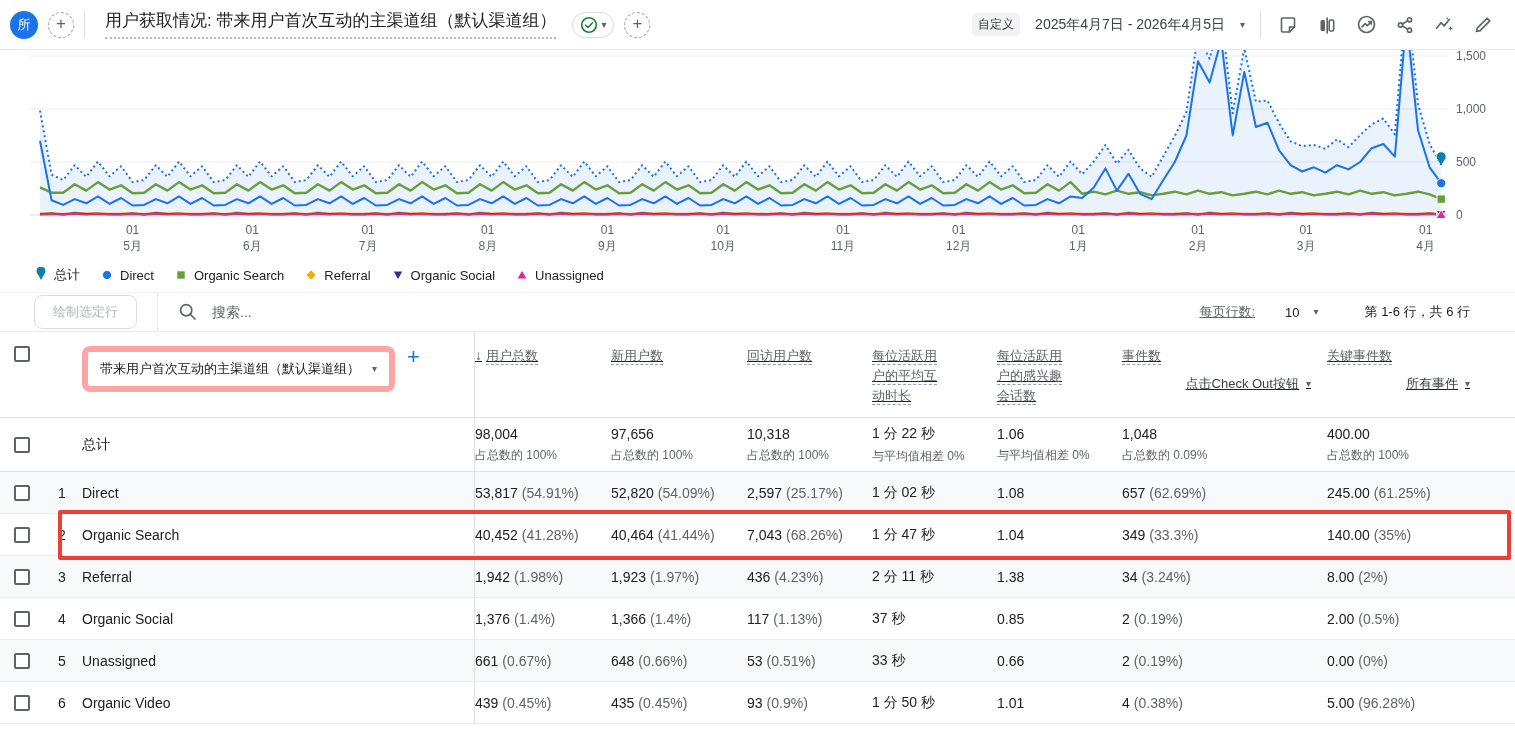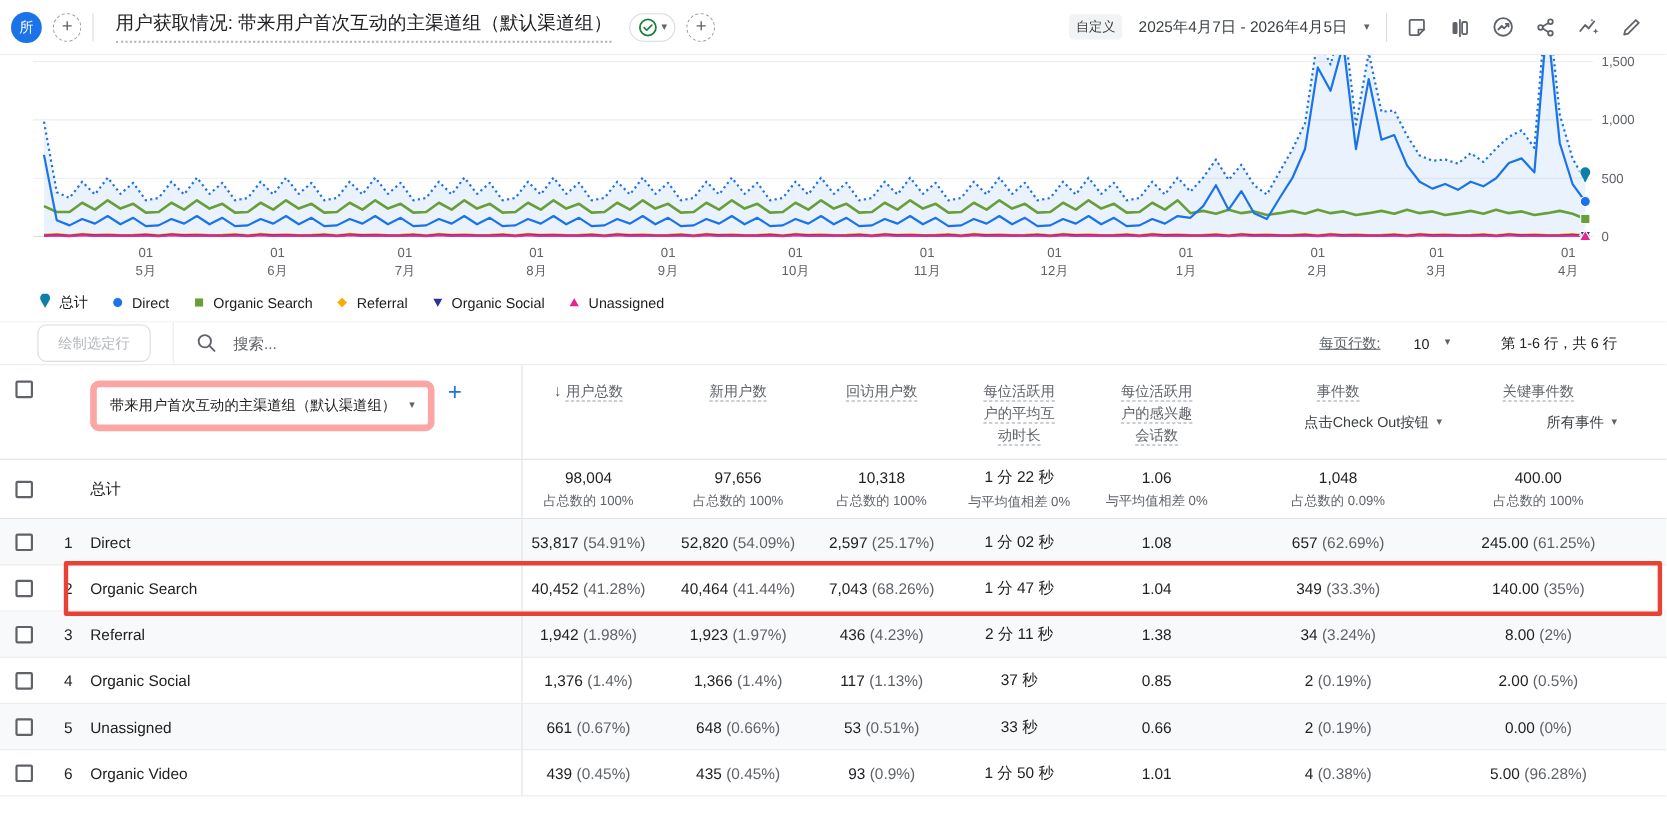--- a/index.html
+++ b/index.html
@@ -50,24 +50,24 @@
   .drow.odd { background:#f8f9fa; }
   .cbcell { display:flex; justify-content:center; align-items:center; }
   .hrow .cbcell, .drow .cbcell, .totrow .cbcell { align-items:flex-start; }
   .totrow .cbcell, .drow .cbcell { align-items:center; }
   .cb { width:16px; height:16px; border:2px solid #5f6368; border-radius:2px; background:#fff; cursor:pointer; }
   .idx { font-size:14px; color:#202124; text-align:center; align-self:center; }
   .dimcell { border-right:1px solid #e0e0e0; display:flex; align-items:center; padding-left:2px; align-self:stretch; }
   .hrow .dimcell { align-items:flex-start; }
   .channel { font-size:14px; color:#202124; }
   .total-label { font-size:14px; }
-  .num { text-align:center; padding-right:16px; font-size:14px; align-self:center; }
+  .num { text-align:left; padding-right:16px; font-size:14px; align-self:center; }
   .numlast { padding-right:45px; }
   .pct { color:#5f6368; margin-left:4px; }
-  .mh { text-align:center; padding-right:16px; }
+  .mh { text-align:left; padding-right:16px;text-decoration:underline; }
   .mhlast { padding-right:45px; }
   .mh-label { font-size:13px; color:#5f6368; white-space:pre-line; line-height:1.55; text-decoration-line:underline; text-decoration-style:dashed; text-decoration-color:#9aa0a6; text-decoration-thickness:1px; text-underline-offset:4px; cursor:pointer; }
   .sort-arrow { color:#5f6368; font-size:14px; margin-right:4px; }
   .sort-arrow::before { content:"↓"; }
   .mh-sub { margin-top:9px; font-size:13px; color:#3c4043; display:flex; justify-content:flex-end; align-items:center; gap:7px; cursor:pointer; }
   .tot-val { font-size:14px; color:#202124; margin-bottom:5px; }
   .tot-sub { font-size:12px; color:#5f6368; }
   .dim-pill { display:inline-flex; align-items:center; gap:12px; border:6px solid #fca5a5; border-radius:8px; padding:8px 12px; font-size:13px; color:#202124; background:#fff; cursor:pointer; }
   .plus-blue { color:#1a73e8; font-size:22px; line-height:1; background:none; border:none; padding:0; margin-left:12px; cursor:pointer; }
   .plus-blue::before { content:"+"; }

